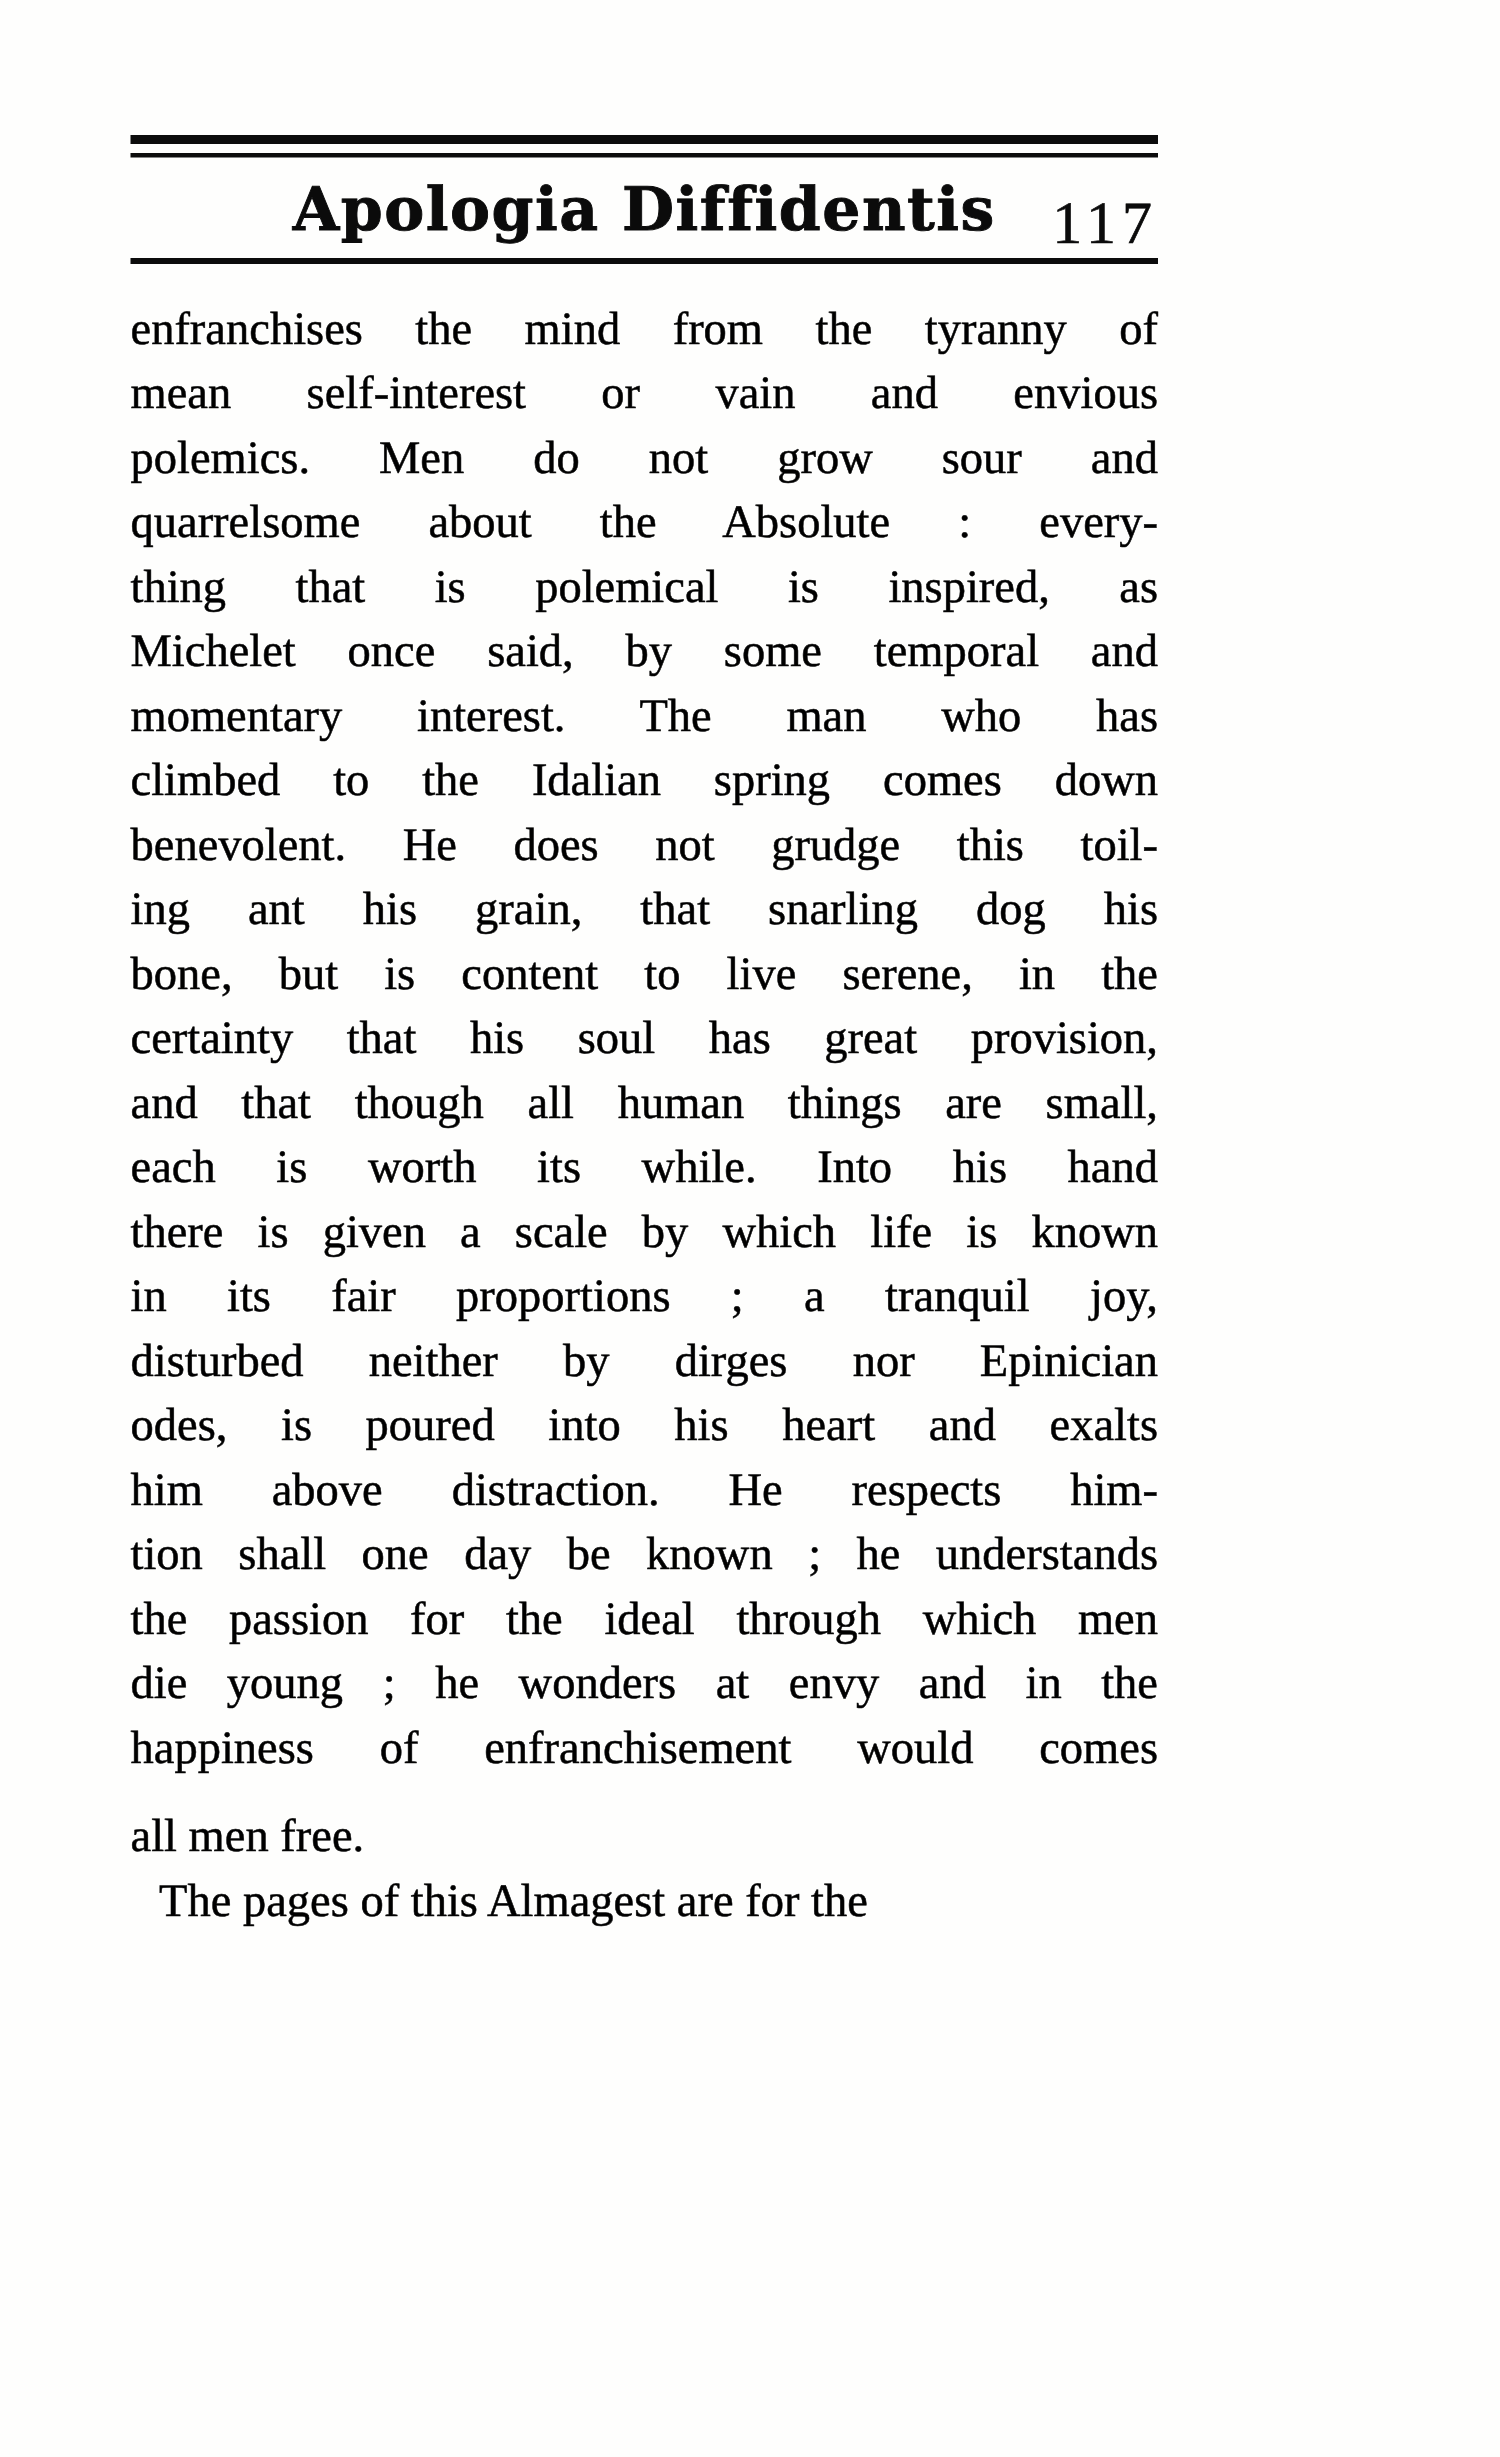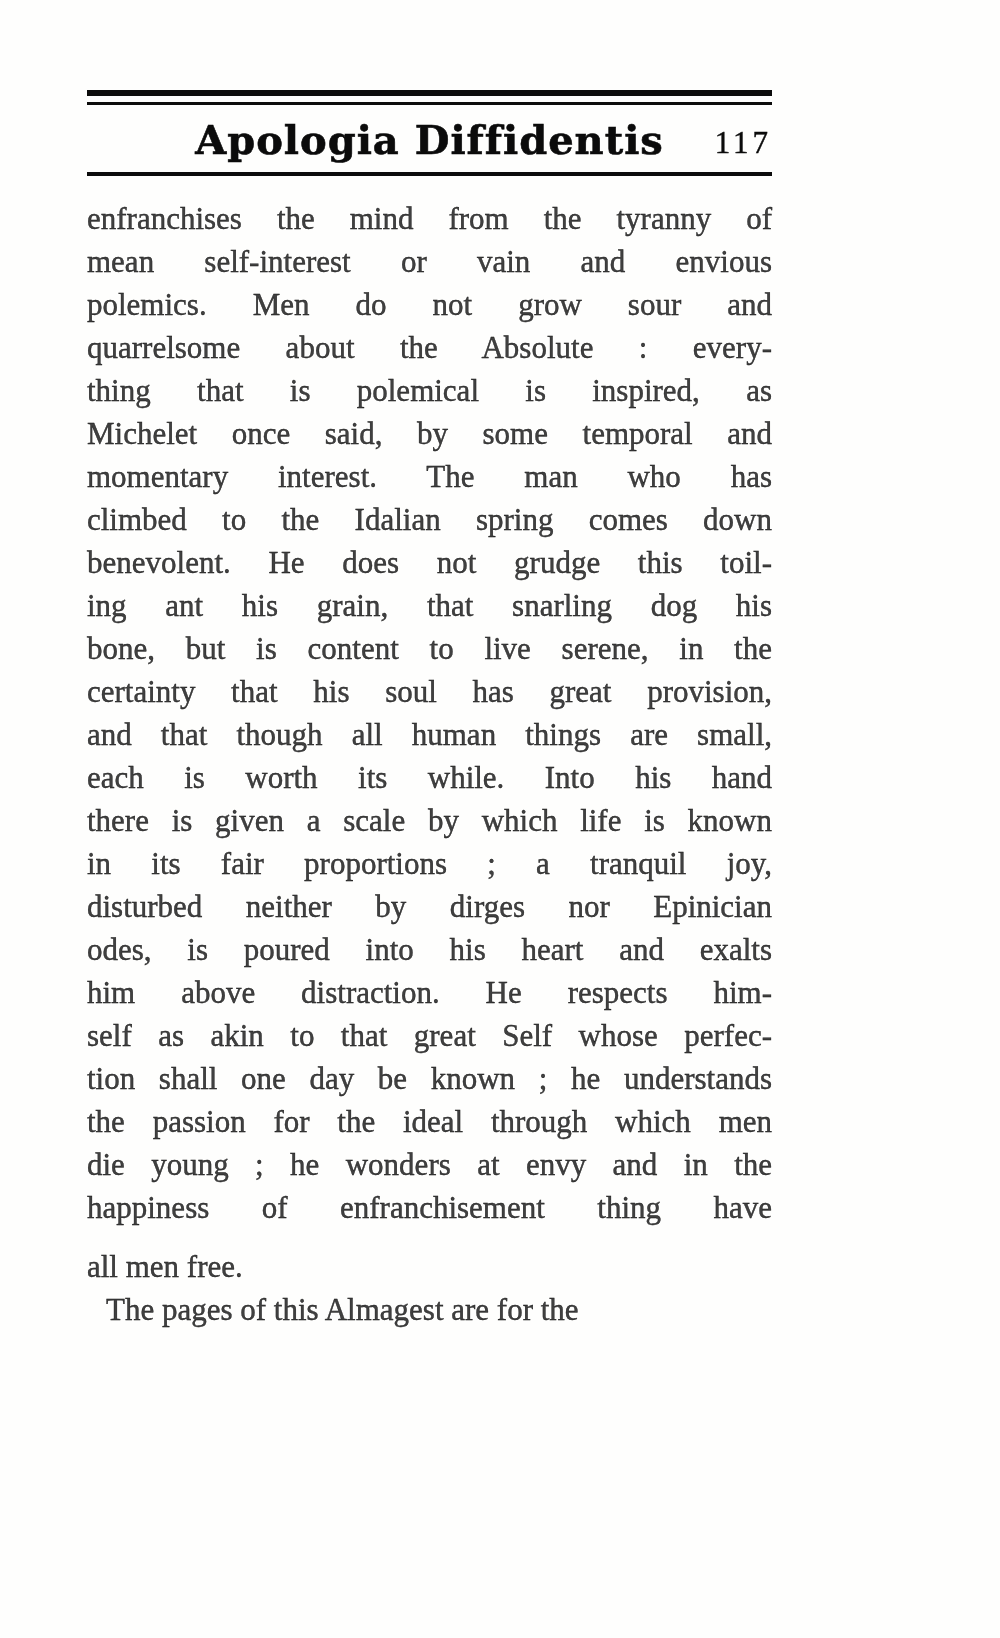--- a/index.html
+++ b/index.html
@@ -40,31 +40,31 @@
     line-height: 54px;
     letter-spacing: 1px;
     color: #0b0b0b;
     -webkit-text-stroke: 0.6px #0b0b0b;
   }
   .page-number {
     position: absolute;
     right: 0px;
     top: 12px;
     font-family: "Liberation Serif", serif;
-    font-size: 31px;
+    font-size: 40px;
     letter-spacing: 4px;
     color: #0b0b0b;
     -webkit-text-stroke: 0.4px #0b0b0b;
   }
   .body-text {
     margin-top: 21px;
     font-family: "Liberation Serif", serif;
     font-size: 31px;
     line-height: 43px;
-    color: #404040;
+    color: #000000;
     -webkit-text-stroke: 0.35px #0d0d0d;
   }
   .text-line {
     text-align: justify;
     text-align-last: justify;
   }
   .text-line.para-end {
     text-align-last: left;
     margin-top: 16px;
   }
@@ -101,22 +101,21 @@
     <div class="text-line">ing ant his grain, that snarling dog his</div>
     <div class="text-line">bone, but is content to live serene, in the</div>
     <div class="text-line">certainty that his soul has great provision,</div>
     <div class="text-line">and that though all human things are small,</div>
     <div class="text-line">each is worth its while. Into his hand</div>
     <div class="text-line">there is given a scale by which life is known</div>
     <div class="text-line">in its fair proportions ; a tranquil joy,</div>
     <div class="text-line">disturbed neither by dirges nor Epinician</div>
     <div class="text-line">odes, is poured into his heart and exalts</div>
     <div class="text-line">him above distraction. He respects him-</div>
-    <div class="text-line">self as akin to that great Self whose perfec-</div>
     <div class="text-line">tion shall one day be known ; he understands</div>
     <div class="text-line">the passion for the ideal through which men</div>
     <div class="text-line">die young ; he wonders at envy and in the</div>
-    <div class="text-line">happiness of enfranchisement thing have</div>
+    <div class="text-line">happiness of enfranchisement would comes</div>
     <div class="text-line para-end">all men free.</div>
     <div class="text-line para-start">The pages of this Almagest are for the</div>
   </div>
 
 </div>
 
 </body></html>

